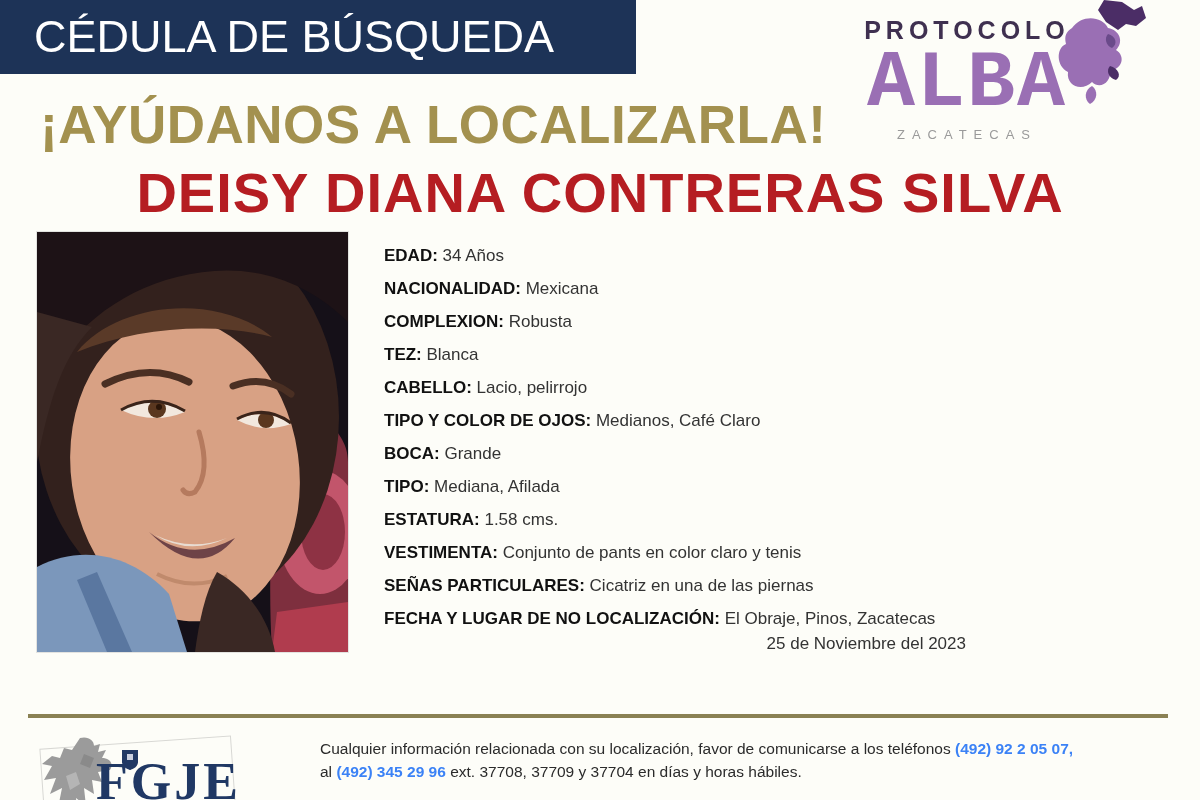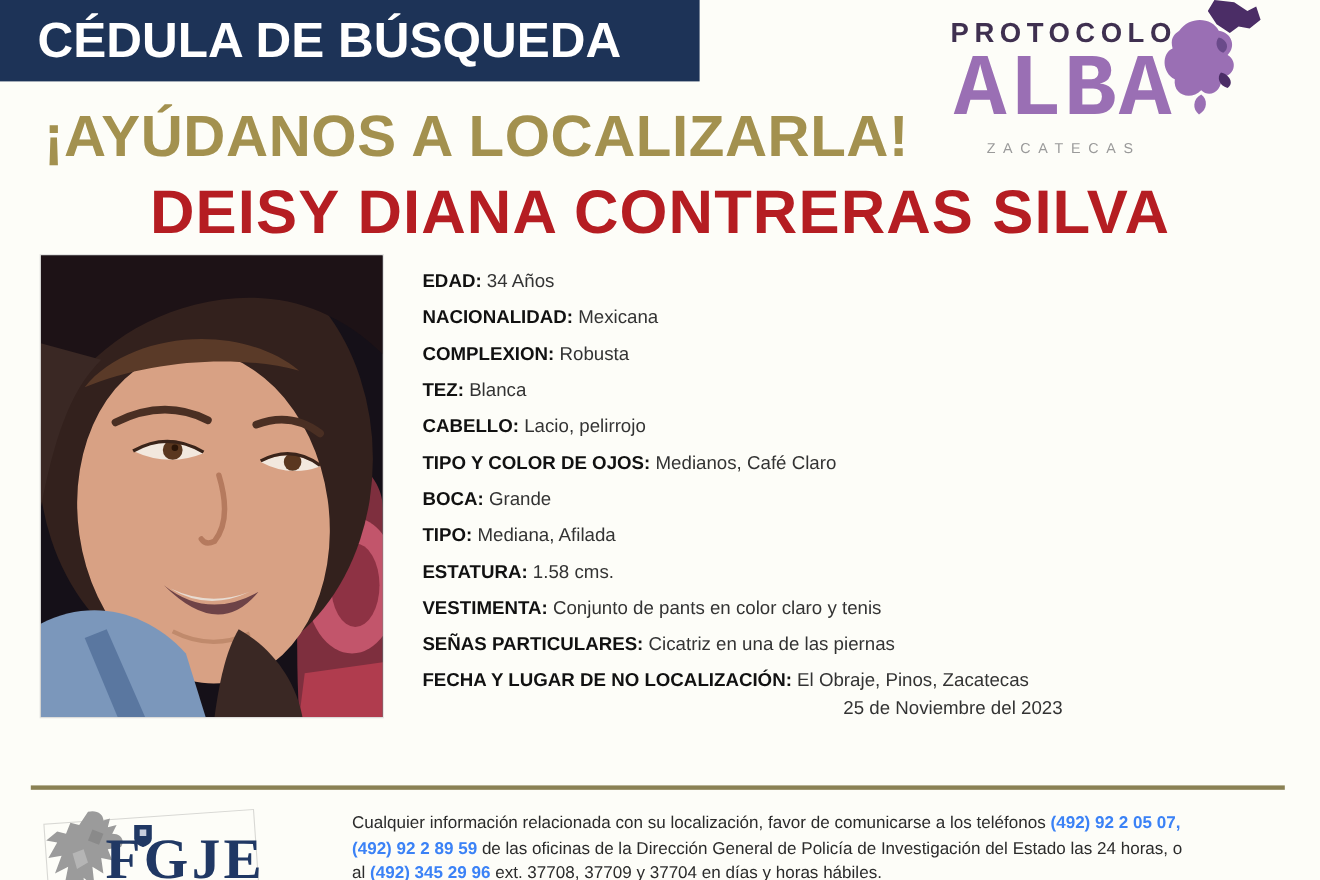--- a/index.html
+++ b/index.html
@@ -7,21 +7,21 @@
   #poster{
     position:relative; width:1200px; height:800px; overflow:hidden;
     background:#fdfdf8;
   }
   
   .banner{
     position:absolute; left:0; top:0; width:636px; height:74px;
     background:#1d3357; display:flex; align-items:center;
   }
   .banner-title{
-    color:#ffffff; font-weight:bold; font-size:45px; padding-left:34px;
+    color:#ffffff; font-weight:normal; font-size:45px; padding-left:34px;
     letter-spacing:0px; white-space:nowrap;
   }
   
   .alba{
     position:absolute; left:822px; top:16px; width:290px; text-align:center;
   }
   .alba-line1{ color:#3f3050; font-weight:bold; font-size:25px; letter-spacing:5px; }
   .alba-line2{ color:#9a6fb4; font-weight:bold; font-size:80px; line-height:0.92; letter-spacing:2px; margin-top:2px;font-family:Liberation Mono, monospace;}
   .alba-line3{ color:#9a9a9a; font-size:13px; letter-spacing:7px; margin-top:6px; }
   .alba-figure{ position:absolute; left:1052px; top:0; width:96px; height:110px; }
@@ -159,17 +159,16 @@
       <path fill="#b5b5b5" d="M30 40 L40 36 L44 48 L34 54 Z"></path>
       <path fill="#8a8a8a" d="M48 18 L58 22 L54 32 L44 28 Z"></path>
       <path fill="#203864" d="M86 14 L102 14 L102 26 C102 32 94 34 94 34 C94 34 86 32 86 26 Z"></path>
       <path fill="#c8cede" d="M91 18 L97 18 L97 24 L91 24 Z"></path>
     </svg>
     <div class="fgje-text">FGJE</div>
   </div>
 
   <div class="contact" id="contact-text">
       <div class="contact-line"><span>Cualquier información relacionada con su localización, favor de comunicarse a los teléfonos </span><b>(492) 92 2 05 07,</b></div>
-      <div class="contact-line"><b>(492) 92 2 89 59</b><span> de las oficinas de la Dirección General de Policía de Investigación del Estado las 24 horas, o</span></div>
       <div class="contact-line"><span>al </span><b>(492) 345 29 96</b><span> ext. 37708, 37709 y 37704 en días y horas hábiles.</span></div>
     </div>
 
 </div>
 
 </body></html>

